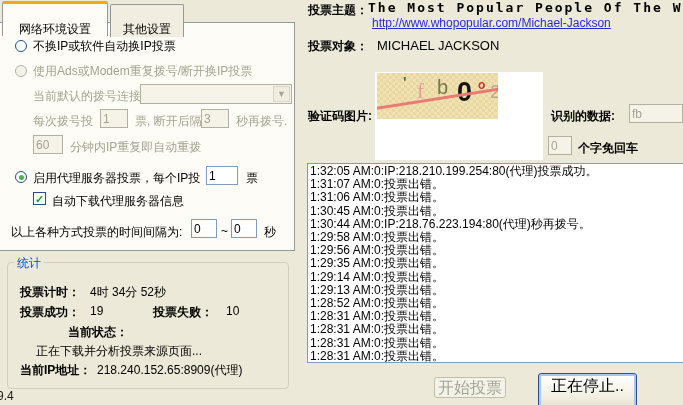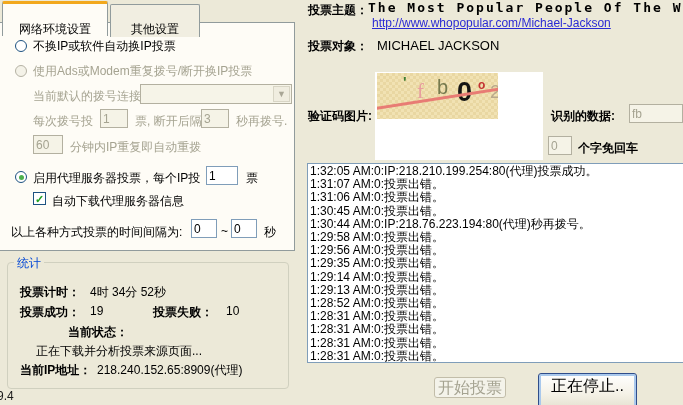--- a/index.html
+++ b/index.html
@@ -25,21 +25,21 @@
     border-radius:2px 2px 0 0;
     padding:16px 8px;
   }
   .tab-active {
     left:2px; top:1px; width:106px; height:22px;
     background:#FEFCF6; z-index:3;
     border-top:3px solid #F2A81D;
     line-height:18px; 
   }
   .tab-inactive {
-    left:110px; top:4px; width:90px;
+    left:110px; top:4px; width:74px;
     background:#F1EEE1; z-index:1;
   }
 
   
   .radio {
     width:12px; height:12px; border-radius:50%;
     border:1px solid #1D5281; background:#fff;
   }
   .radio.sel::after {
     content:""; display:block; width:5px; height:5px; margin:3px auto;

